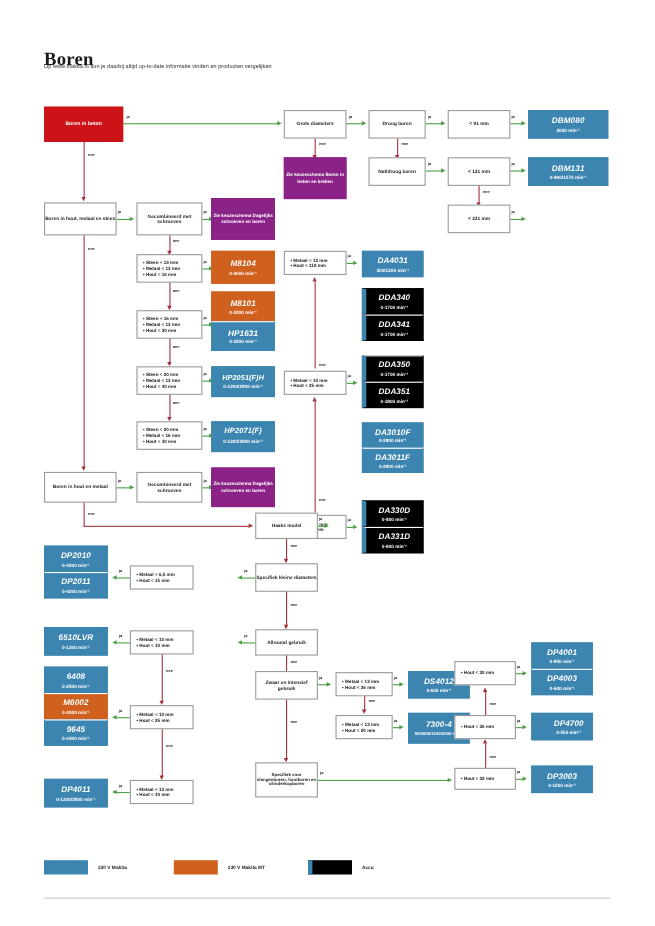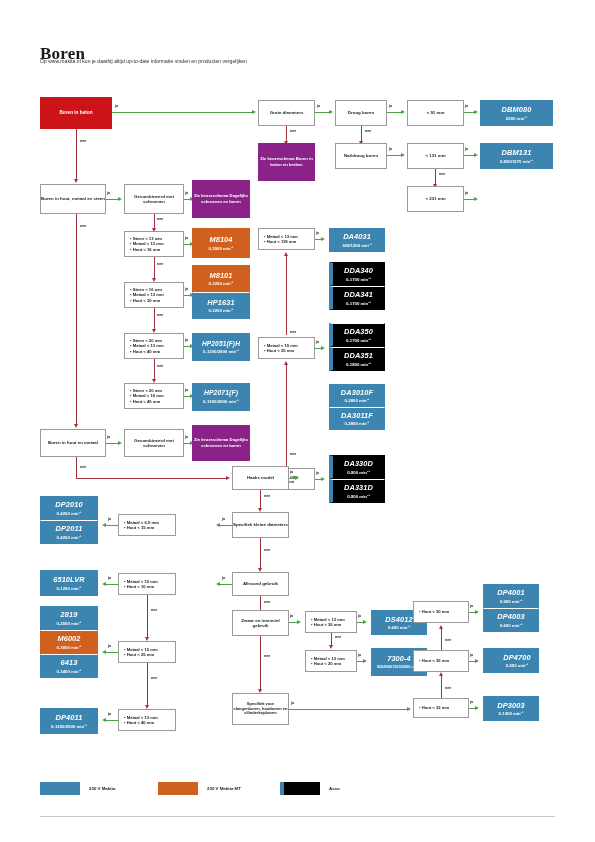--- a/index.html
+++ b/index.html
@@ -436,29 +436,29 @@
 
   <div class="box b-spec" style="left:118px; top:641px; width:58px; height:22px;">
     <span class="li">Metaal &lt; 10 mm</span>
     <span class="li">Hout &lt; 25 mm</span>
   </div>
   <div class="arrow ar-green-l" style="left:102px; top:649.5px;"></div>
   <div class="line h-green" style="left:106px; top:652px; width:12px;"></div>
   <div class="lbl" style="left:108px; top:644px;">ja</div>
 
   <div class="box b-blue" style="left:40px; top:606px; width:58px; height:24px;">
-    <span class="t1">2819</span>
+    <span class="t1">6408</span>
     <span class="t2">0-2500 min⁻¹</span>
   </div>
   <div class="box b-orange stack-div" style="left:40px; top:630px; width:58px; height:24px;">
     <span class="t1">M6002</span>
     <span class="t2">0-3000 min⁻¹</span>
   </div>
   <div class="box b-blue stack-div" style="left:40px; top:654px; width:58px; height:24px;">
-    <span class="t1">6413</span>
+    <span class="t1">9645</span>
     <span class="t2">0-3400 min⁻¹</span>
   </div>
 
   <div class="line v-red" style="left:147px; top:663px; height:44px;"></div>
   <div class="arrow ar-red-d" style="left:144.5px; top:705px;"></div>
   <div class="lbl" style="left:151px; top:676px;">nee</div>
 
   <div class="box b-spec" style="left:118px; top:709px; width:58px; height:22px;">
     <span class="li">Metaal &lt; 13 mm</span>
     <span class="li">Hout &lt; 40 mm</span>

